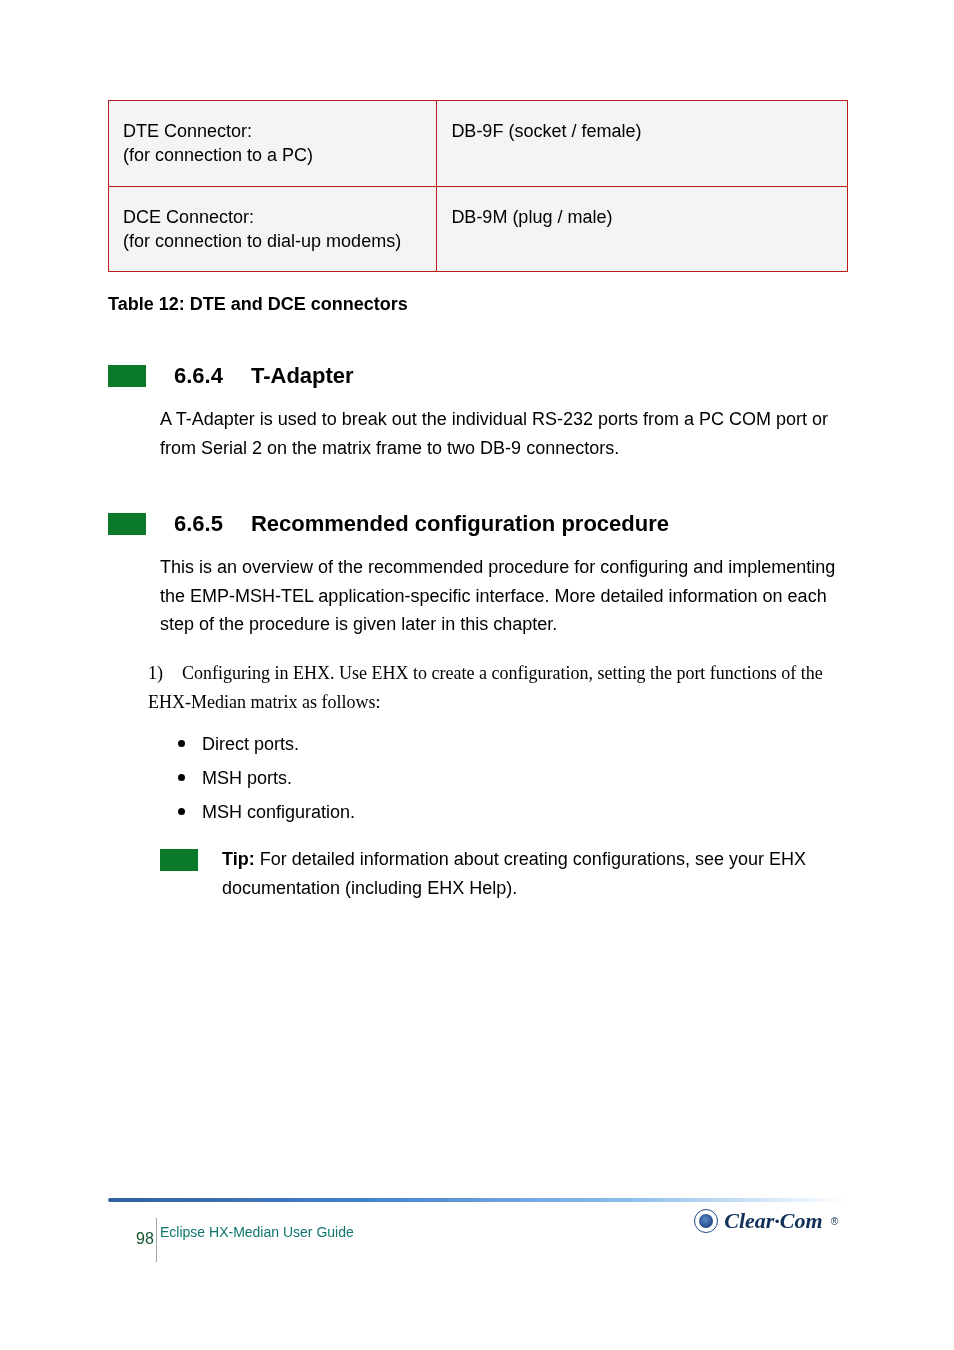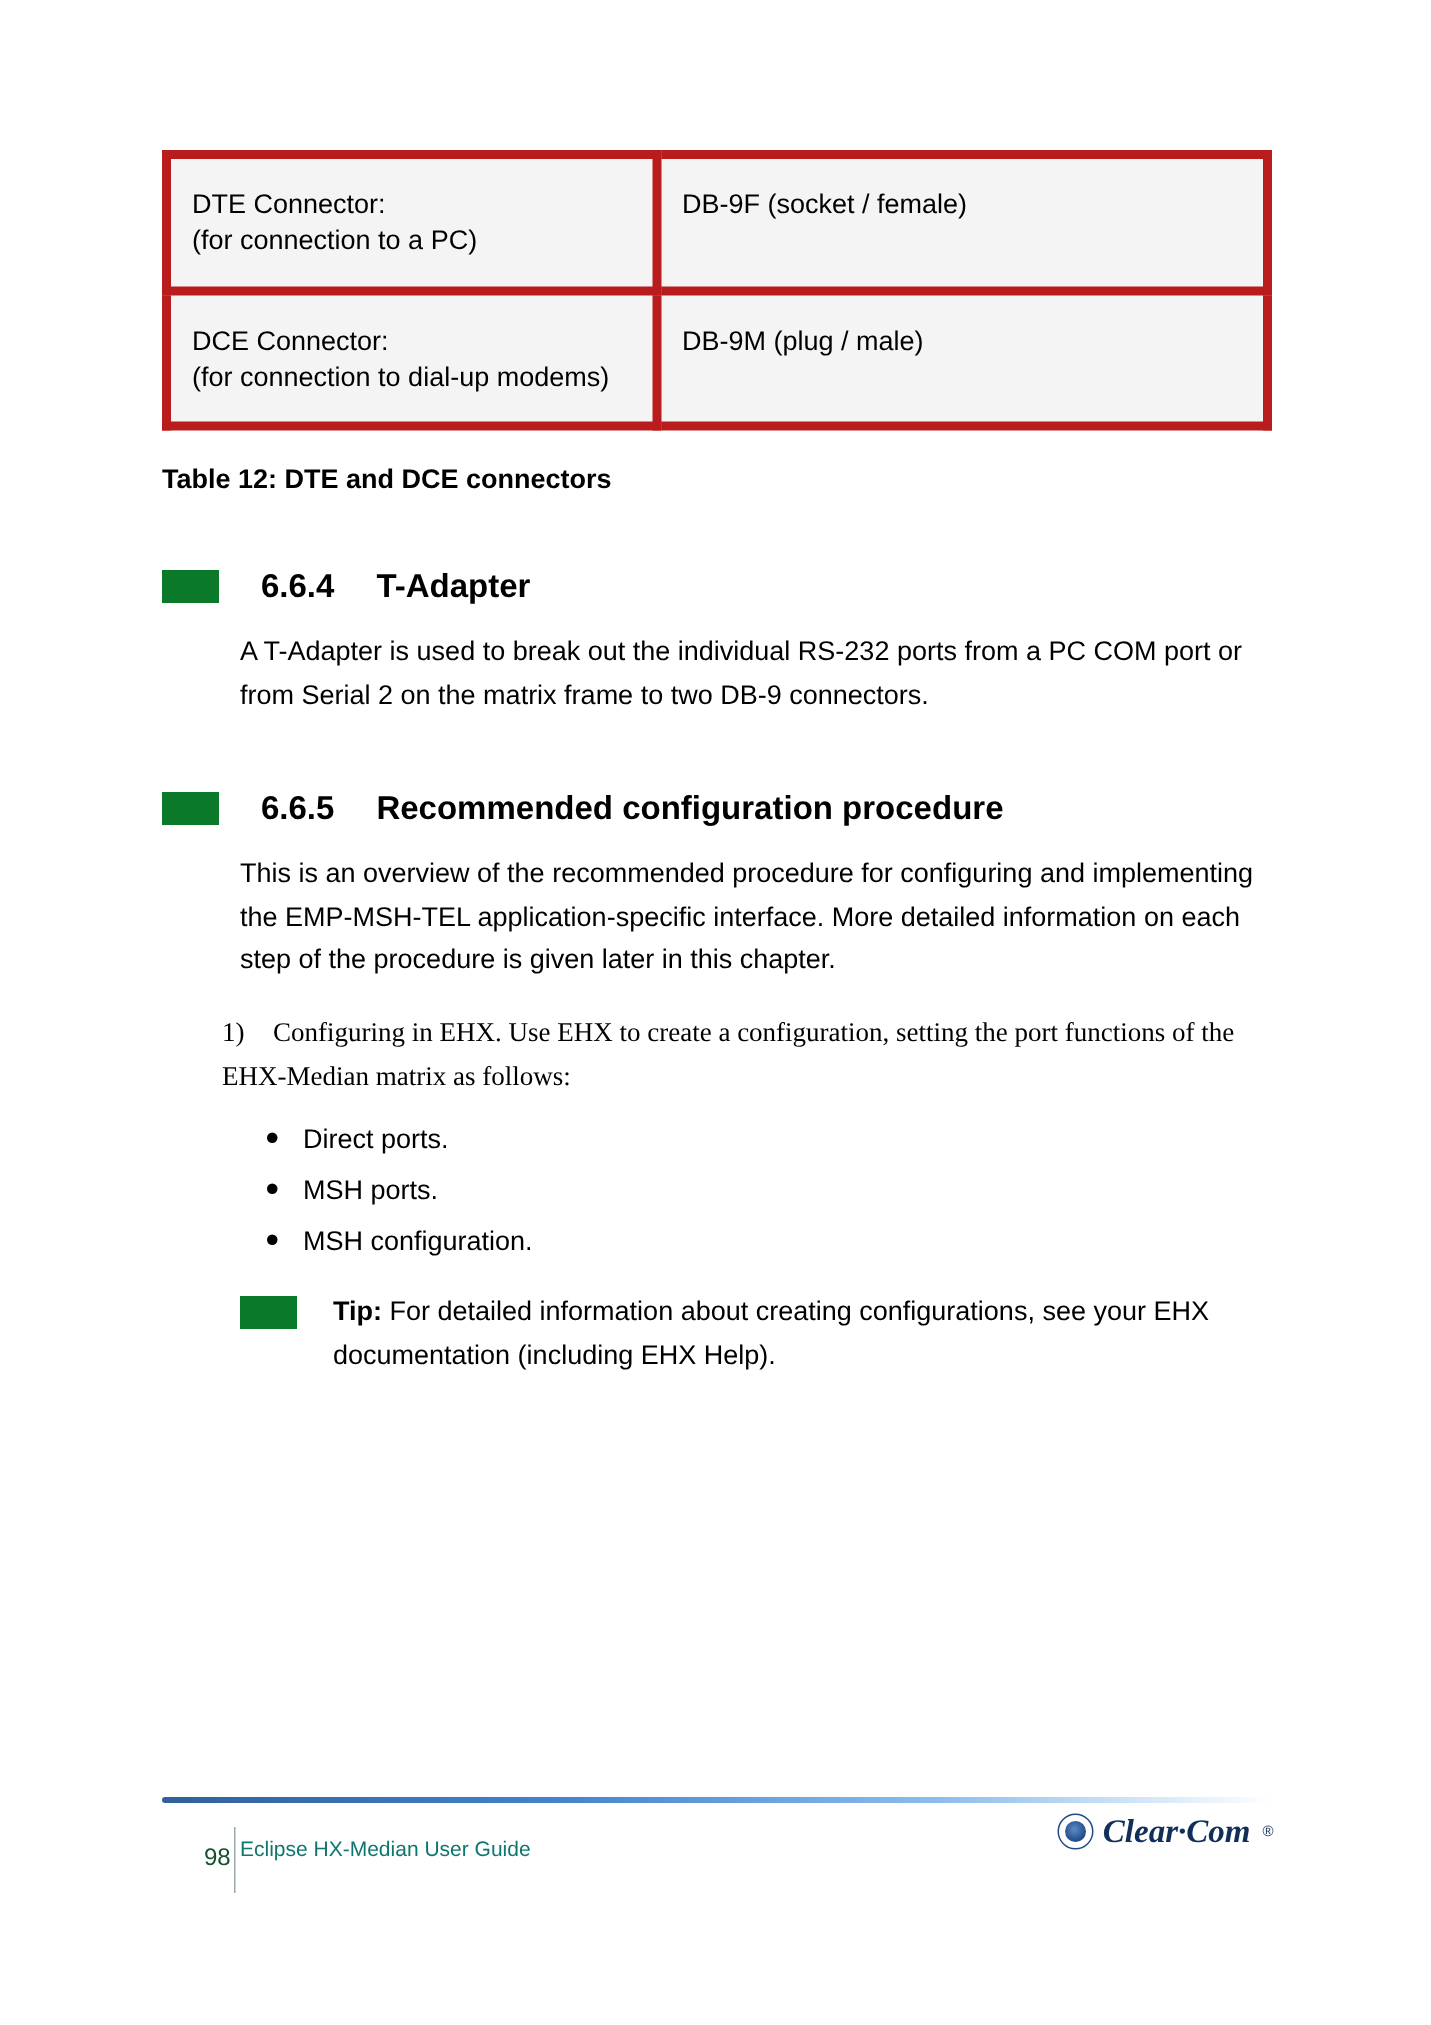--- a/index.html
+++ b/index.html
@@ -12,21 +12,21 @@
   }
   .page{
     position:absolute;left:108px;top:100px;width:740px;
   }
   
   table.spec{
     border-collapse:collapse;width:100%;
     table-layout:fixed;
   }
   table.spec td{
-    border:6px solid #b91c1c;
+    border:1px solid #b91c1c;
     vertical-align:top;
     padding:18px 14px;
     background:#f4f4f4;
     line-height:1.35;
     font-size:18px;
   }
   table.spec td.c1{width:44%}
   table.spec td.c2{width:56%}
   .table-cap{
     font-size:18px;font-weight:bold;margin:22px 0 6px;
@@ -82,21 +82,21 @@
     position:absolute;left:134px;top:1218px;width:22px;height:44px;
     border-right:1px solid #9aa;
   }
   .pgno{
     position:absolute;left:108px;top:1230px;font-size:16px;color:#14532d;margin-left:28px;
   }
   .doc-title{
     position:absolute;left:160px;top:1222px;font-size:14px;color:#0f766e;line-height:1.45;
   }
   .brand{
-    position:absolute;right:105px;top:1208px;display:flex;align-items:center;gap:6px;
+    position:absolute;right:116px;top:1208px;display:flex;align-items:center;gap:6px;
   }
   .brand .dot{
     width:22px;height:22px;border:1.5px solid #214a85;border-radius:50%;
     display:flex;align-items:center;justify-content:center;
   }
   .brand .dot::after{
     content:"";width:14px;height:14px;border-radius:50%;
     background:radial-gradient(circle at 45% 40%,#5a8cc9 0%,#214a85 70%);
   }
   .brand .name{

